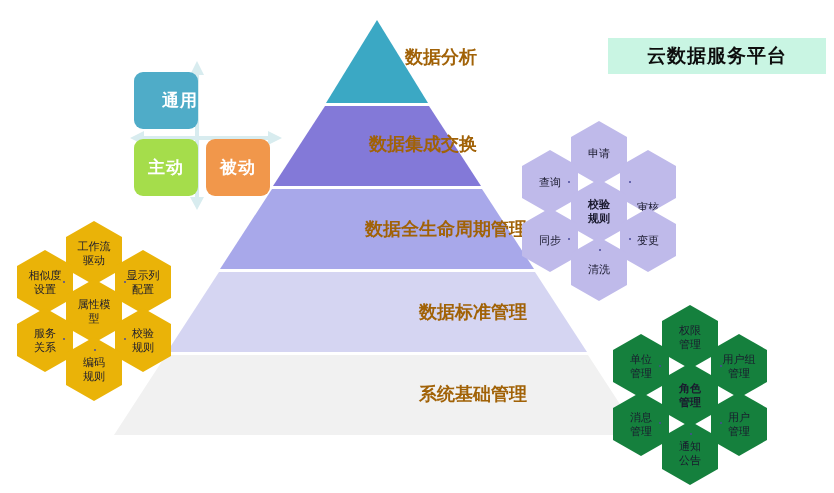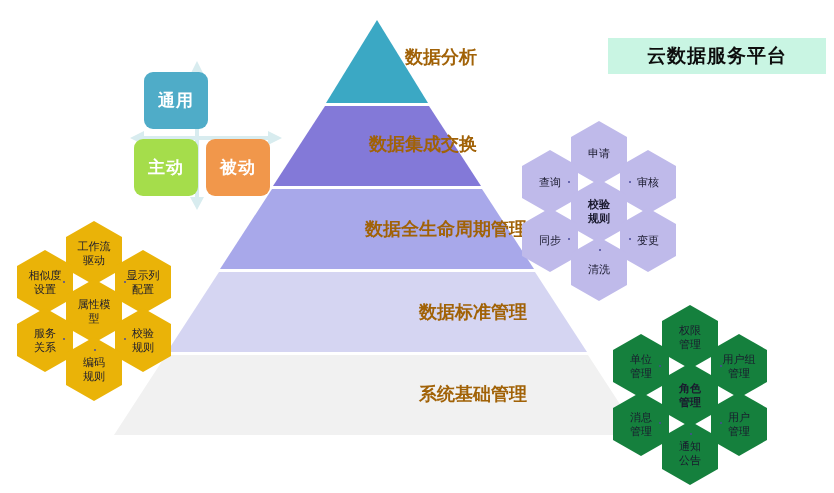--- a/index.html
+++ b/index.html
@@ -36,21 +36,21 @@
     pointer-events:none;
   }
 
   
   #matrix{left:128px;top:58px;width:156px;height:152px;z-index:6;}
   .mcell{
     position:absolute;width:64px;height:57px;border-radius:9px;
     display:flex;align-items:center;justify-content:center;
     color:#ffffff;font-size:17px;font-weight:bold;letter-spacing:1px;
   }
-  .m-tl{left:16px;top:14px;}
+  .m-tl{left:6px;top:14px;justify-content:flex-end;}
   .m-tr{left:78px;top:14px;}
   .m-bl{left:6px;top:81px;}
   .m-br{left:78px;top:81px;}
 
   
   .hex{
     position:absolute;
     width:56px;height:64px;
     clip-path:polygon(50% 0%,100% 25%,100% 75%,50% 100%,0% 75%,0% 25%);
     display:flex;flex-direction:column;
@@ -155,21 +155,21 @@
   <div class="dot" style="left:63px;top:338px;"></div>
   <div class="dot" style="left:124px;top:338px;"></div>
   <div class="dot" style="left:94px;top:349px;"></div>
 
   <div class="hex lav2" style="left:571px;top:121px;">
     <span>申请</span>
   </div>
   <div class="hex lav2" style="left:522px;top:150px;">
     <span>查询</span>
   </div>
-  <div class="hex lav2" style="left:620px;top:150px;">
+  <div class="hex lav2" style="left:620px;top:150px;justify-content:flex-end;">
     <span>审核</span>
   </div>
   <div class="hex lav2 bold" style="left:571px;top:179px;">
     <span>校验</span>
     <span>规则</span>
   </div>
   <div class="hex lav2" style="left:522px;top:208px;">
     <span>同步</span>
   </div>
   <div class="hex lav2" style="left:620px;top:208px;">

